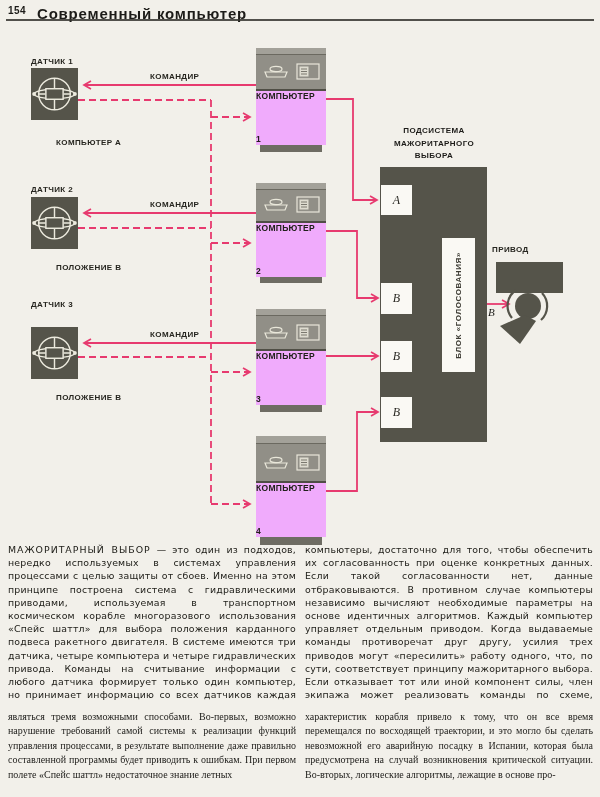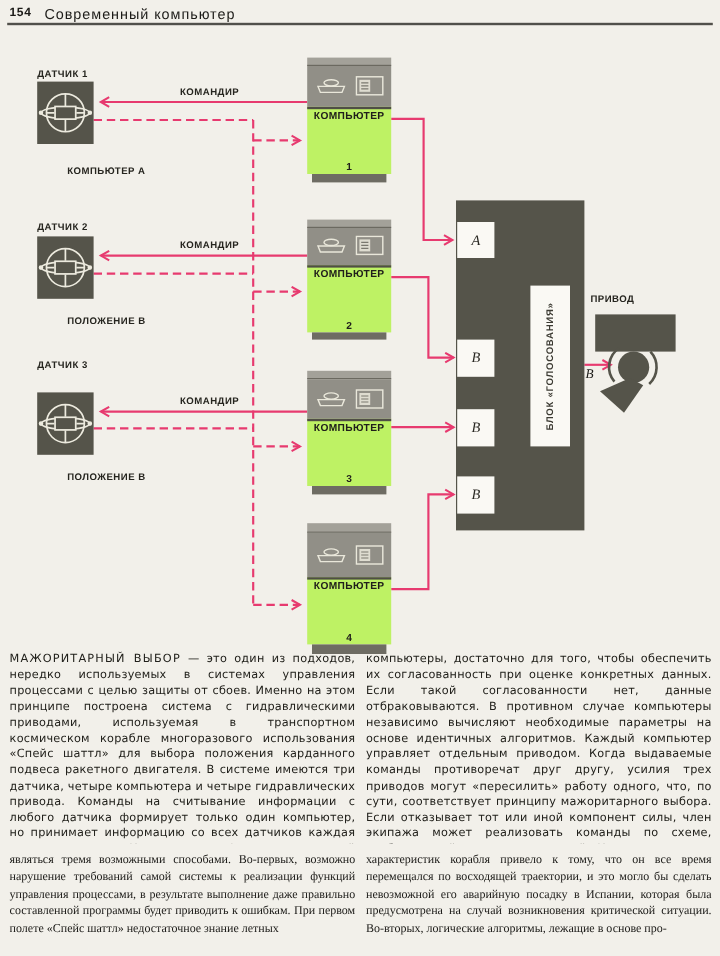--- a/index.html
+++ b/index.html
@@ -1,30 +1,30 @@
 <!DOCTYPE html>
 <html><head>
 <meta charset="utf-8">
 <style>
   html,body{margin:0;padding:0;}
   body{width:600px;height:797px;background:#f2f0ea;font-family:"Liberation Sans",sans-serif;color:#1c1b18;}
   #page{position:relative;width:600px;height:797px;overflow:hidden;}
 
   
   .hdr-num{position:absolute;left:8px;top:5px;font-size:10px;font-weight:bold;letter-spacing:.5px;}
-  .hdr-title{position:absolute;left:37px;top:5px;font-size:12px;font-weight:normal;letter-spacing:.8px;}
+  .hdr-title{position:absolute;left:37px;top:5px;font-size:15px;font-weight:bold;letter-spacing:.8px;}
   .hdr-rule{position:absolute;left:6px;top:19px;width:588px;height:2px;background:#35342f;opacity:.85;}
 
   
   .dlabel{position:absolute;font-size:8px;font-weight:bold;letter-spacing:.4px;color:#26251f;white-space:nowrap;}
   .sensor-box{position:absolute;width:47px;height:52px;background:#55544a;display:flex;align-items:center;justify-content:center;}
   .computer{position:absolute;left:256px;width:70px;display:flex;flex-direction:column;}
   .c-cap-top{height:7px;background:#a3a199;border-bottom:1px solid #6b6960;}
   .c-icons{height:38px;background:#918f87;display:flex;align-items:center;justify-content:center;gap:6px;}
-  .c-label{flex:1;background:#bef264;border-top:2px solid #4f4e45;display:flex;flex-direction:column;align-items:center;justify-content:center;font-size:8.5px;font-weight:bold;color:#21201b;letter-spacing:.3px;gap:32px;}
+  .c-label{flex:1;background:#f0abfc;border-top:2px solid #4f4e45;display:flex;flex-direction:column;justify-content:center;font-size:8.5px;font-weight:bold;color:#21201b;letter-spacing:.3px;gap:32px;}
   .c-label div{line-height:11px;}
   .c-cap-bottom{height:8px;background:#6e6c63;margin:0 4px;}
   .subsys-title{position:absolute;left:373px;top:125px;width:122px;text-align:center;font-size:8px;font-weight:bold;line-height:12.5px;letter-spacing:.4px;}
   .dark-box{position:absolute;left:380px;top:167px;width:107px;height:275px;background:#55544a;}
   .wbox{position:absolute;width:31px;background:#faf9f4;display:flex;align-items:center;justify-content:center;font-family:"Liberation Serif",serif;font-style:italic;font-size:12px;color:#2a2923;}
   .vote{position:absolute;left:442px;top:238px;width:33px;height:134px;background:#faf9f4;display:flex;align-items:center;justify-content:center;}
   .vtext{writing-mode:vertical-rl;transform:rotate(180deg);font-size:8px;font-weight:bold;letter-spacing:.6px;color:#3b3a32;white-space:nowrap;}
   .drive-box{position:absolute;left:496px;top:262px;width:67px;height:31px;background:#55544a;}
   .out-label{position:absolute;left:488px;top:306px;font-family:"Liberation Serif",serif;font-style:italic;font-size:11px;}
   svg.abs{position:absolute;left:0;top:0;}
@@ -215,20 +215,25 @@
           <path d="M5,6 H11 M5,8.5 H11 M5,11 H11" stroke="#7a786f" stroke-width="1"></path>
         </svg>
     </div>
     <div class="c-label">
       <div>КОМПЬЮТЕР</div>
       <div>4</div>
     </div>
     <div class="c-cap-bottom"></div>
   </div>
 
+  <div class="subsys-title">
+    <div>ПОДСИСТЕМА</div>
+    <div>МАЖОРИТАРНОГО</div>
+    <div>ВЫБОРА</div>
+  </div>
   <div class="dark-box"></div>
   <div class="wbox" style="left:381px;top:185px;height:30px">А</div>
   <div class="wbox" style="left:381px;top:283px;height:31px">В</div>
   <div class="wbox" style="left:381px;top:341px;height:31px">В</div>
   <div class="wbox" style="left:381px;top:397px;height:31px">В</div>
   <div class="vote">
     <div class="vtext">БЛОК «ГОЛОСОВАНИЯ»</div>
   </div>
   <div class="out-label">В</div>
 

